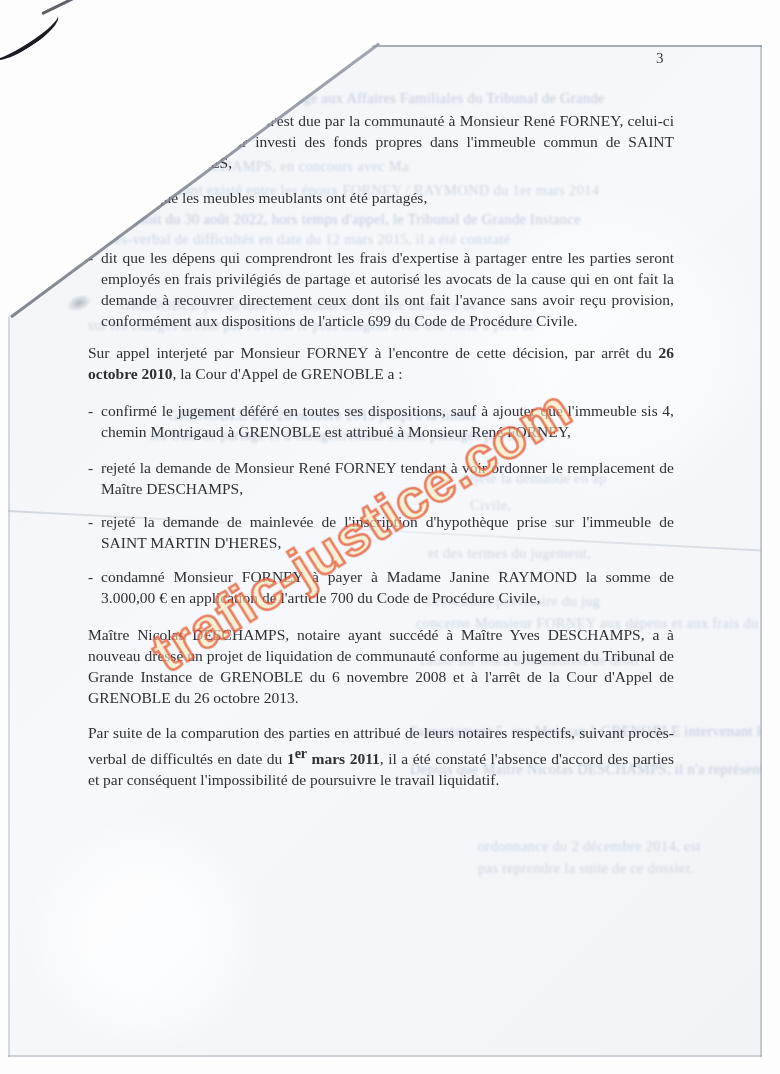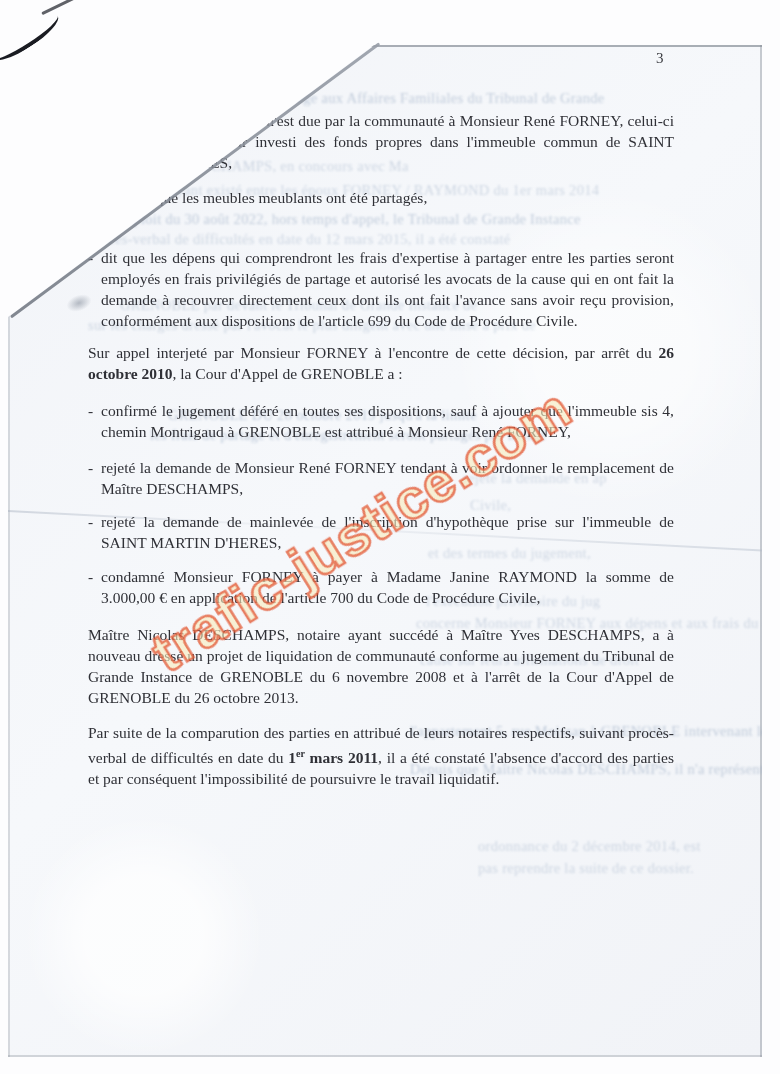--- a/index.html
+++ b/index.html
@@ -30,21 +30,21 @@
   .content{position:absolute;left:80px;top:65px;width:586px;font-size:15.5px;line-height:21px;
         color:#2f3036;text-align:justify;text-align-last:left;}
   .content p{margin:0;}
   .bullet{position:relative;padding-left:13px;}
   .bullet::before{content:"-";position:absolute;left:0;top:0;}
   .m6{margin-bottom:6px!important}.m11{margin-bottom:11px!important}
   .m12{margin-bottom:12px!important}.m13{margin-bottom:13px!important}
   .m14{margin-bottom:14px!important}.m15{margin-bottom:15px!important}
   .m16{margin-bottom:16px!important}.m20{margin-bottom:20px!important}
   b{font-weight:bold;}
-  .sup{font-size:10px;vertical-align:super;}
+  .sup{font-size:14px;vertical-align:super;}
   
   .bleed{position:absolute;white-space:nowrap;font-size:14.5px;color:#8fa3bd;opacity:.5;
         filter:blur(1.1px);letter-spacing:.3px;}
   .bleed.lt{opacity:.38;}
   
   .crease{position:absolute;left:0;top:465px;width:760px;height:1.5px;
         background:linear-gradient(to right,rgba(165,175,190,.45),rgba(200,206,216,.12) 35%,rgba(170,180,195,.4));
         transform:rotate(3deg);transform-origin:0 0;}
   .smudge{position:absolute;left:58px;top:250px;width:26px;height:16px;
         background:radial-gradient(ellipse at center,rgba(115,125,140,.5),transparent 70%);

